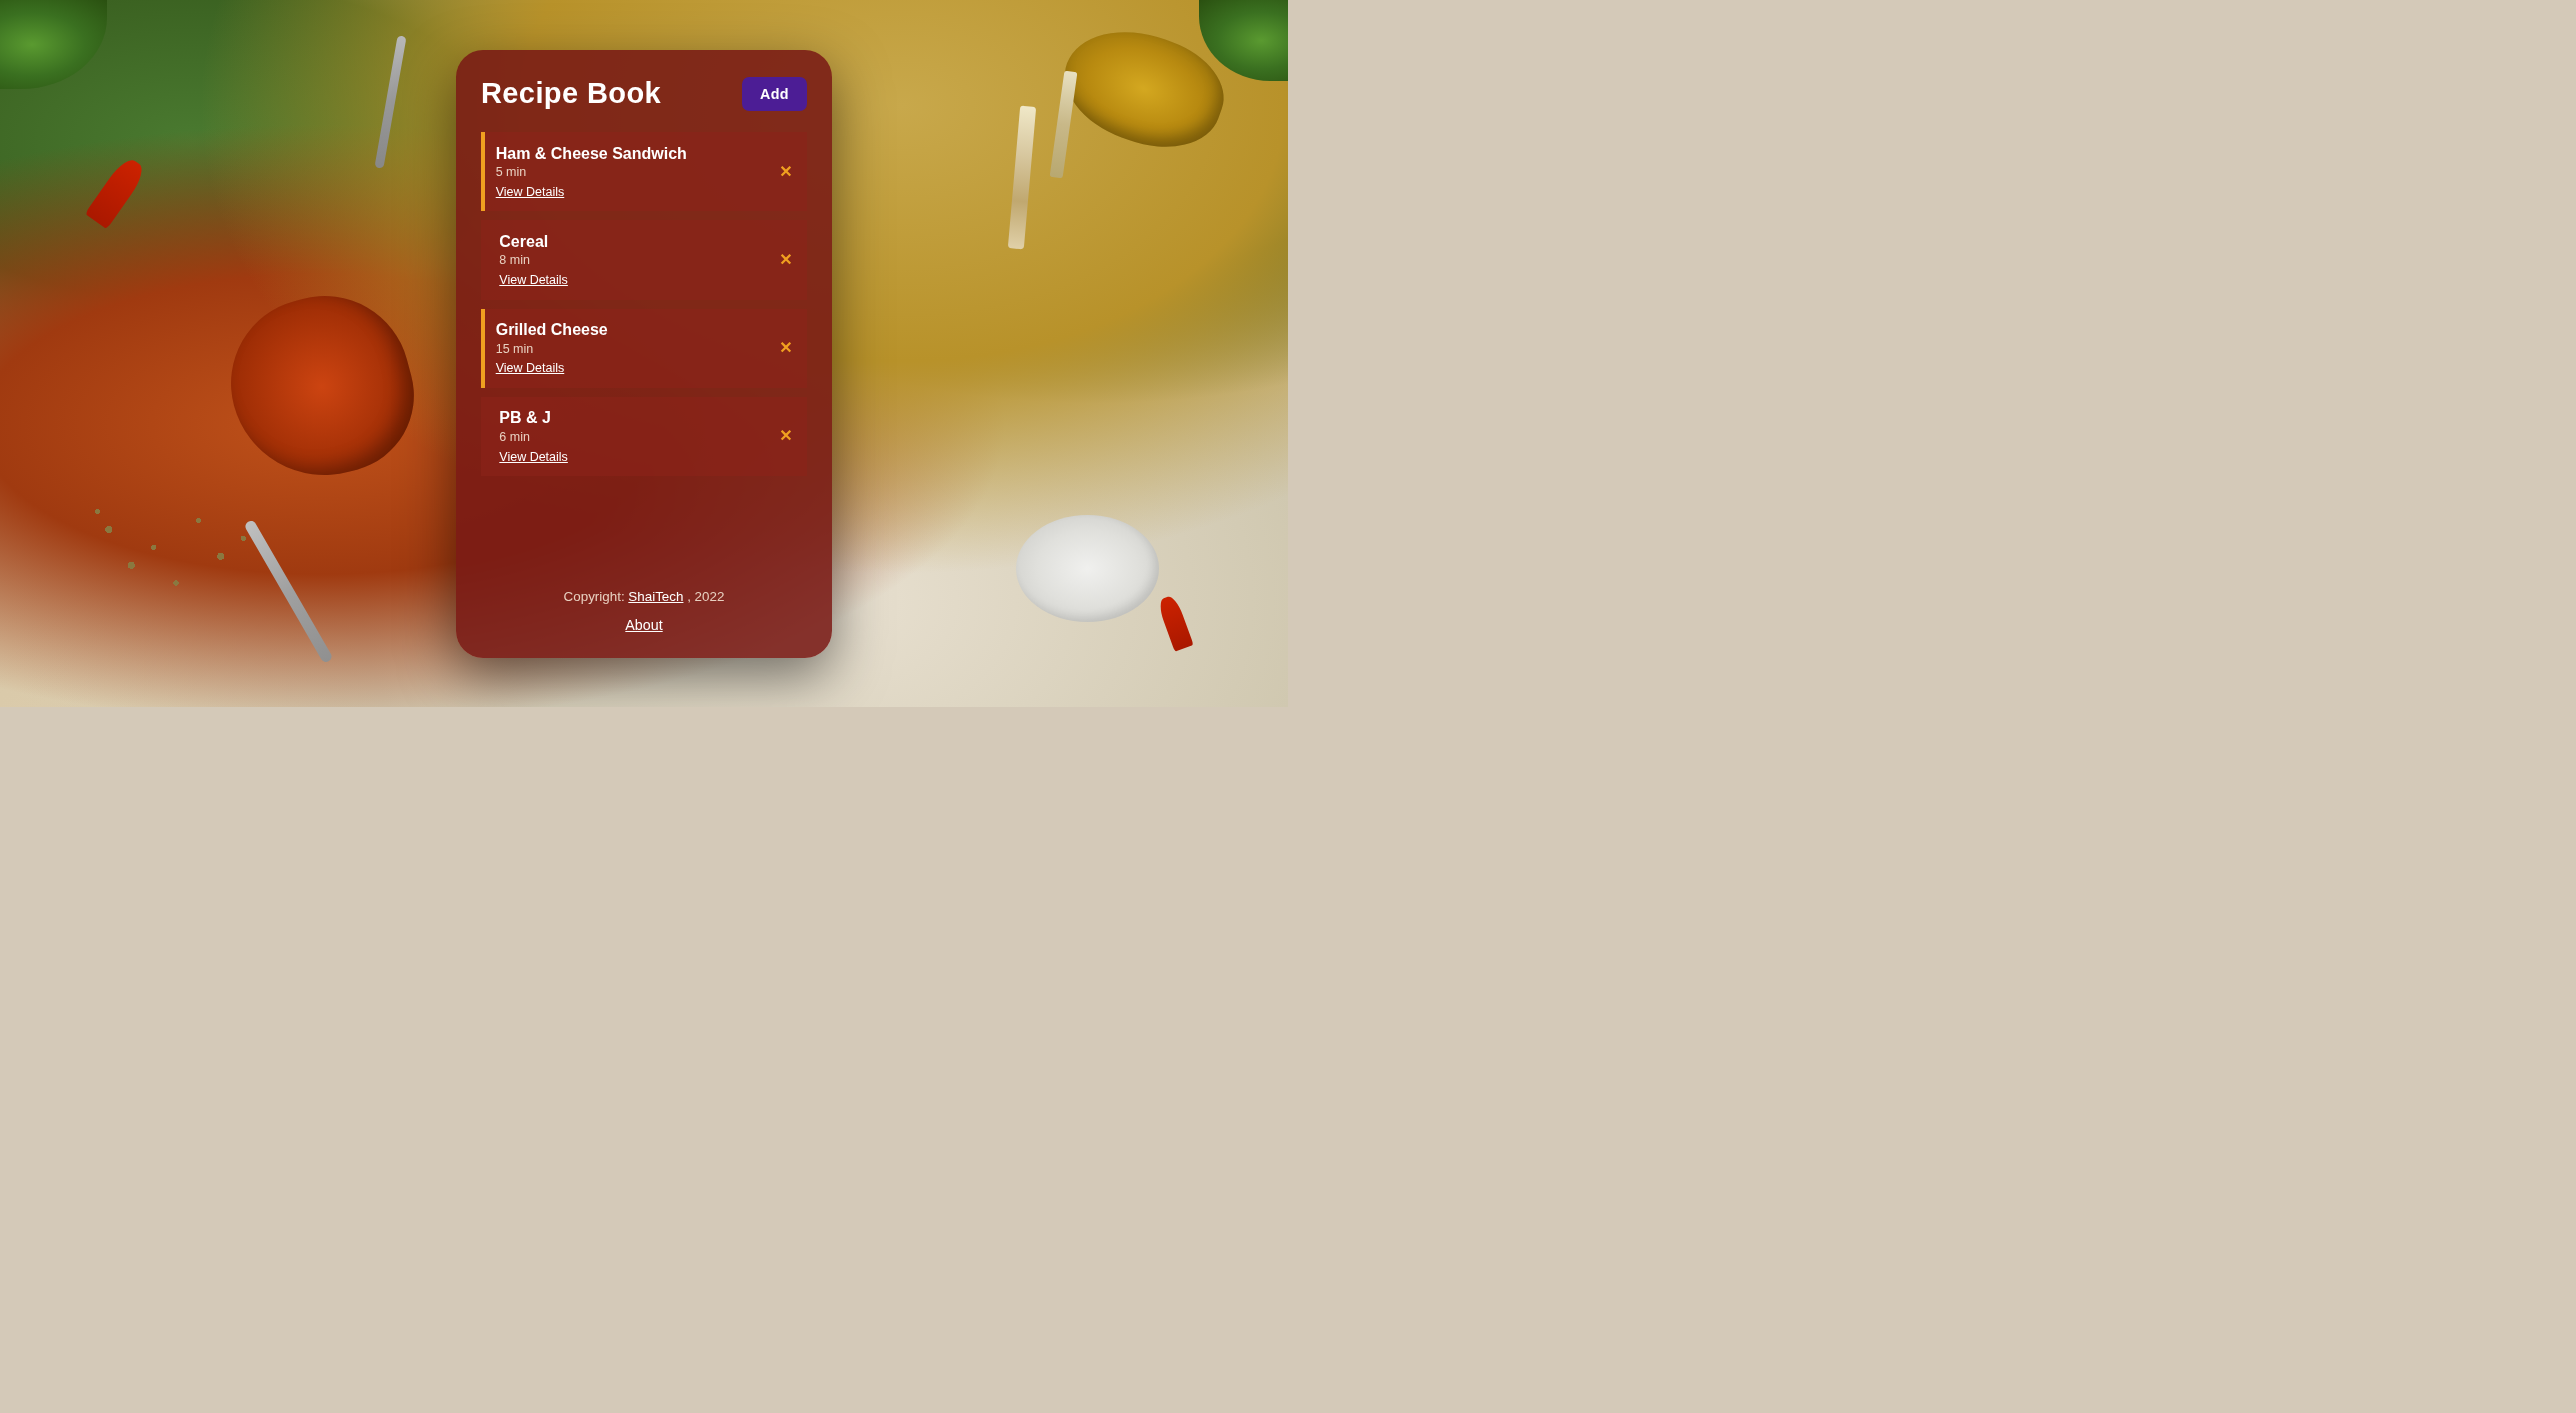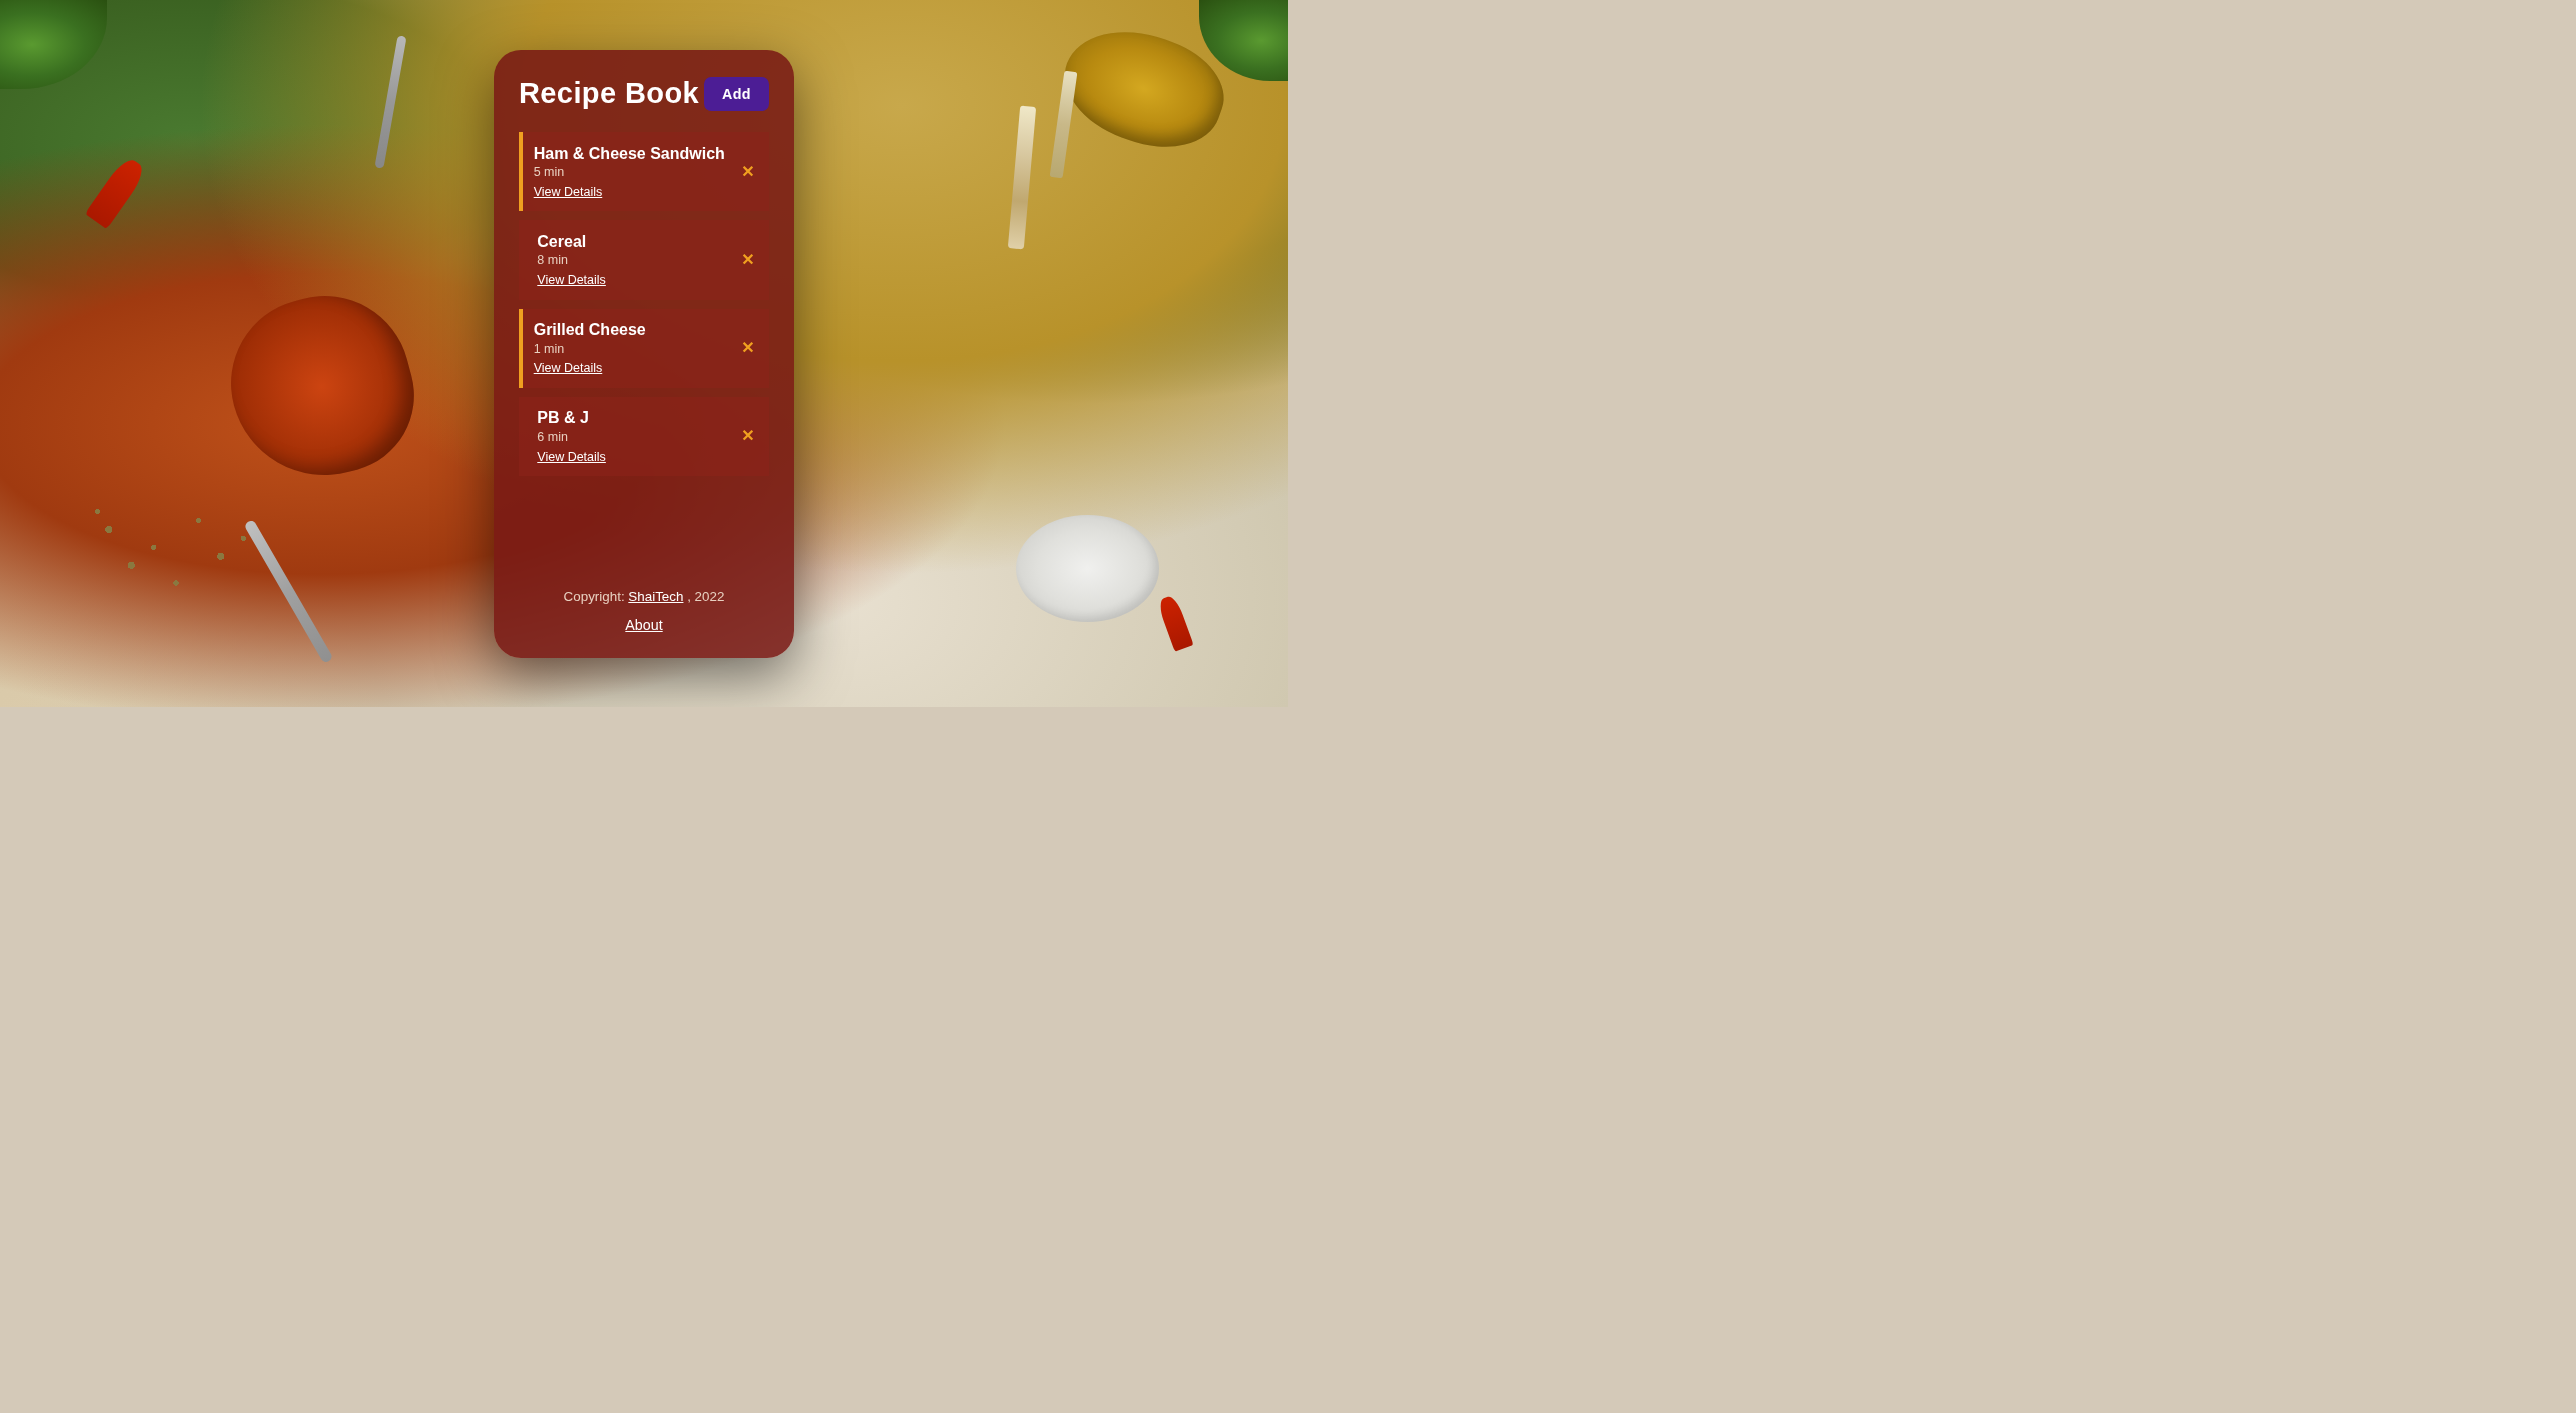--- a/index.html
+++ b/index.html
@@ -134,21 +134,21 @@
         radial-gradient(circle at 80% 65%, #8a7840 2.7px, transparent 2.7px);
       z-index: 2;
     }
 
     
     .card {
       position: absolute;
       left: 50%;
       top: 50%;
       transform: translate(-50%, -50%);
-      width: 300px;
+      width: 376px;
       min-height: 608px;
       background: rgba(120, 25, 20, 0.88);
       border-radius: 27px;
       padding: 27px 25px 25px;
       z-index: 10;
       box-shadow: 0 18px 54px rgba(0,0,0,0.5);
       display: flex;
       flex-direction: column;
     }
 
@@ -349,21 +349,21 @@
       <button class="recipe-delete" title="Delete">✕</button>
     </div>
       <div class="recipe-item">
       <div class="recipe-name">Cereal</div>
       <div class="recipe-time">8 min</div>
       <button class="recipe-link">View Details</button>
       <button class="recipe-delete" title="Delete">✕</button>
     </div>
       <div class="recipe-item highlighted">
       <div class="recipe-name">Grilled Cheese</div>
-      <div class="recipe-time">1 min</div>
+      <div class="recipe-time">15 min</div>
       <button class="recipe-link">View Details</button>
       <button class="recipe-delete" title="Delete">✕</button>
     </div>
       <div class="recipe-item">
       <div class="recipe-name">PB &amp; J</div>
       <div class="recipe-time">6 min</div>
       <button class="recipe-link">View Details</button>
       <button class="recipe-delete" title="Delete">✕</button>
     </div>
     </div>

